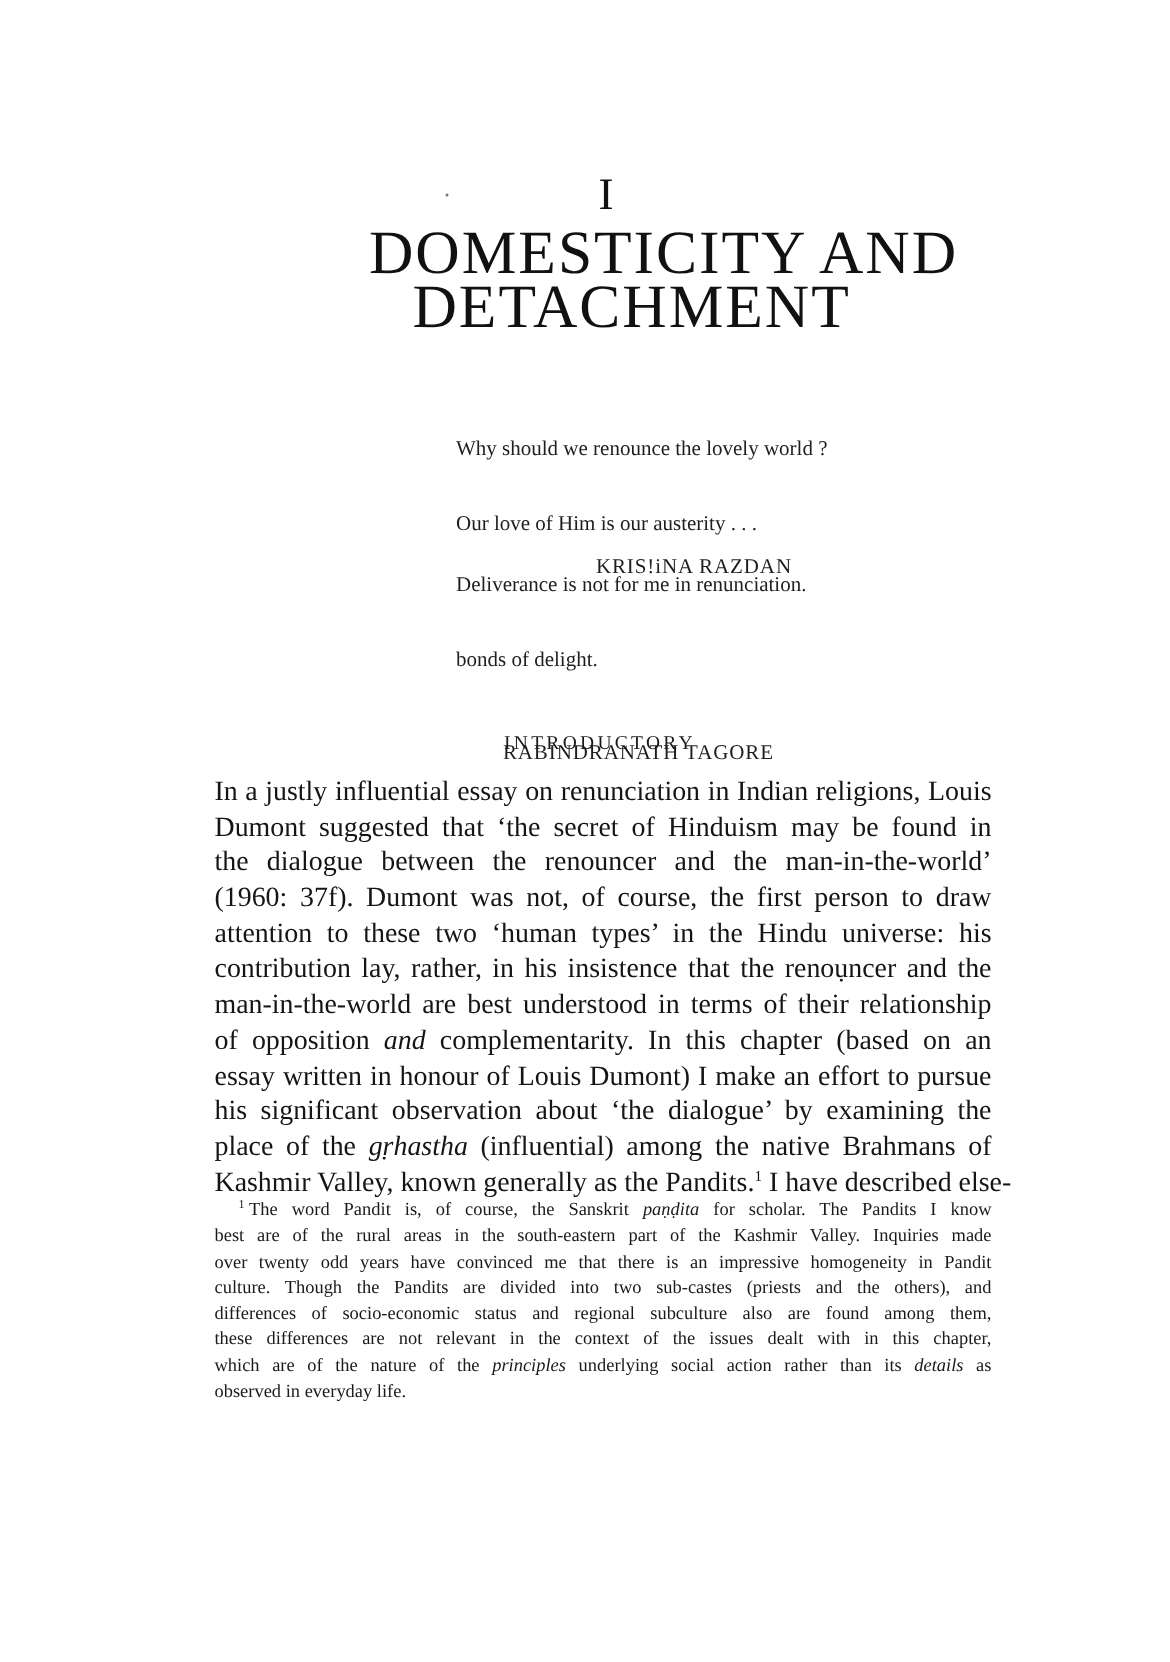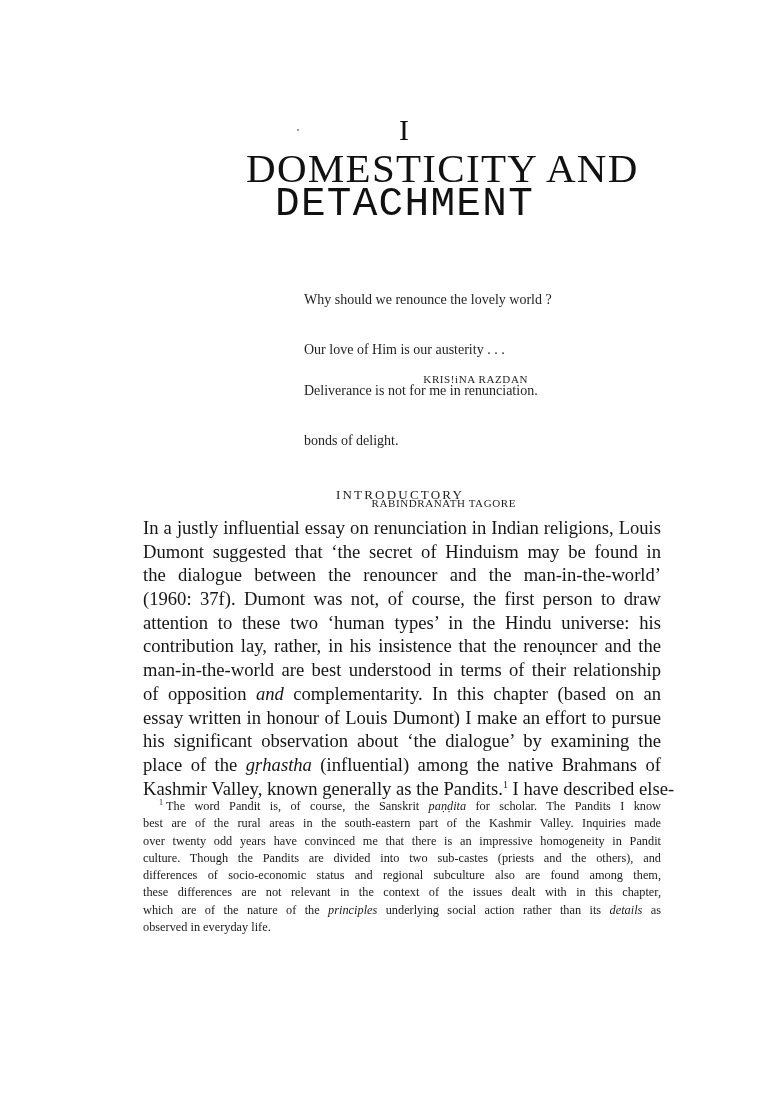--- a/index.html
+++ b/index.html
@@ -43,35 +43,35 @@
       position: absolute;
       top: 150px;
       left: 246px;
       width: 330px;
       font-size: 41px;
       line-height: 36px;
       letter-spacing: 1.3px;
       color: #111;
     }
     .chapter-title .t-line { display: block; white-space: nowrap; }
-    .chapter-title .t-line.l2 { padding-left: 29px; font-family: Liberation Mono, monospace; }
+    .chapter-title .t-line.l2 { padding-left: 29px; }
 
     .epigraph {
       position: absolute;
       left: 304px;
       width: 260px;
       font-size: 14px;
       line-height: 20.5px;
       color: #1e1e1e;
     }
     .epigraph .ep-line { display: block; white-space: nowrap; margin-top: 29px; }
     .epigraph .attribution {
       display: block;
       text-align: right;
-      font-size: 11px;
+      font-size: 14px;
       letter-spacing: 0.6px;
       margin-top: 9px;
       white-space: nowrap;
     }
     .ep1 { top: 261px; }
     .ep1 .attribution { padding-right: 36px; }
     .ep2 { top: 352px; }
     .ep2 .attribution { padding-right: 48px; margin-top: 42px; }
 
     .section-heading {

